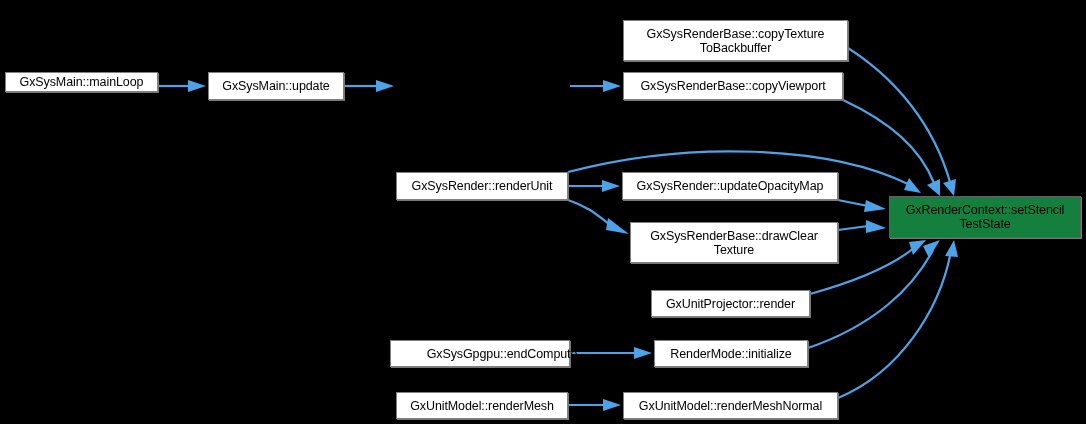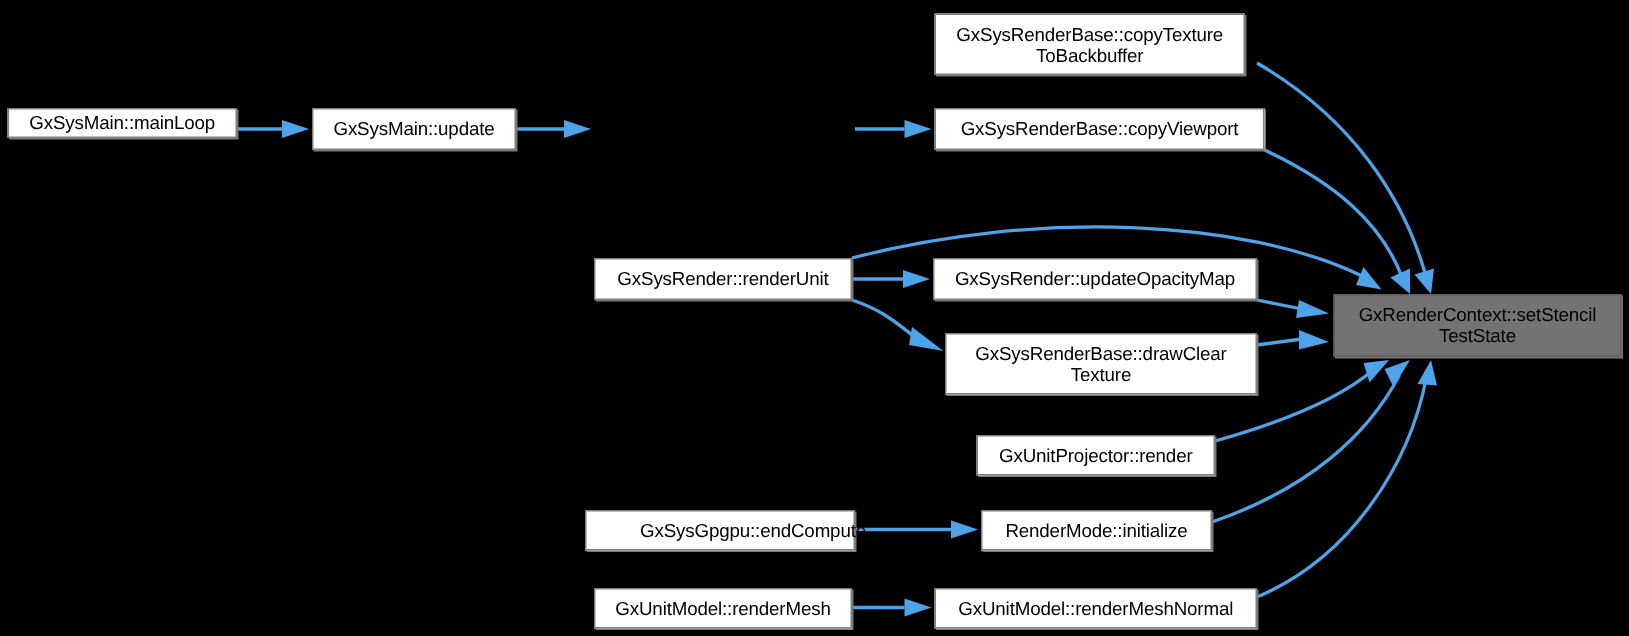--- a/index.html
+++ b/index.html
@@ -13,21 +13,21 @@
     box-shadow:1px 1px 0 0 #787878;
     display:flex;align-items:center;justify-content:center;
     text-align:center;
     color:#000000;
     font-size:12.5px;
     line-height:14px;
     letter-spacing:-0.1px;
     white-space:pre-line;
     z-index:3;
   }
-  .node.target{background:#737373;border:1px solid #606060;}
+  .node.target{background:#15803d;border:1px solid #606060;}
   #edges{position:absolute;left:0;top:0;width:1086px;height:424px;z-index:2;}
   .edge{fill:none;stroke:#4ea3e8;stroke-width:2.2;}
   .ahead{fill:#4ea3e8;}
 </style>
 </head>
 <body>
 
 <div id="graph">
 
   <svg id="edges" viewBox="0 0 1086 424">
@@ -92,21 +92,21 @@
       <polygon class="ahead" points="929,258 940,240 923,246"></polygon>
     </g>
     <g>
       <path class="edge" d="M838,398 C900,372 940,310 951,251"></path>
       <polygon class="ahead" points="945,256 954,240 958,257"></polygon>
     </g>
   </svg>
 
   <div class="node" style="left:5px;top:72px;width:153px;height:20px;">GxSysMain::mainLoop</div>
   <div class="node" style="left:208px;top:72px;width:136px;height:28px;">GxSysMain::update</div>
-  <div class="node" style="left:623px;top:9px;width:207px;height:41px;">GxSysRenderBase::copyTexture
+  <div class="node" style="left:623px;top:20px;width:225px;height:41px;">GxSysRenderBase::copyTexture
 ToBackbuffer</div>
   <div class="node" style="left:623px;top:72px;width:220px;height:28px;">GxSysRenderBase::copyViewport</div>
   <div class="node" style="left:396px;top:172px;width:172px;height:28px;">GxSysRender::renderUnit</div>
   <div class="node" style="left:622px;top:172px;width:216px;height:28px;">GxSysRender::updateOpacityMap</div>
   <div class="node" style="left:630px;top:222px;width:208px;height:41px;">GxSysRenderBase::drawClear
 Texture</div>
   <div class="node" style="left:651px;top:290px;width:159px;height:27px;">GxUnitProjector::render</div>
   <div class="node" style="left:390px;top:340px;width:180px;height:27px;padding-left:44px;">GxSysGpgpu::endCompute</div>
   <div class="node" style="left:654px;top:340px;width:154px;height:27px;">RenderMode::initialize</div>
   <div class="node" style="left:396px;top:392px;width:172px;height:27px;">GxUnitModel::renderMesh</div>

